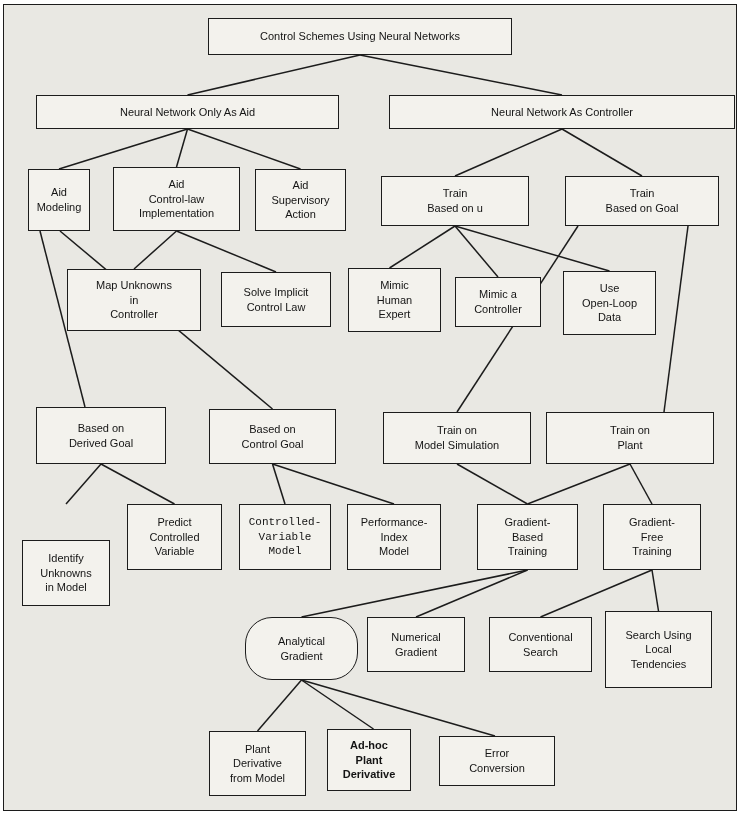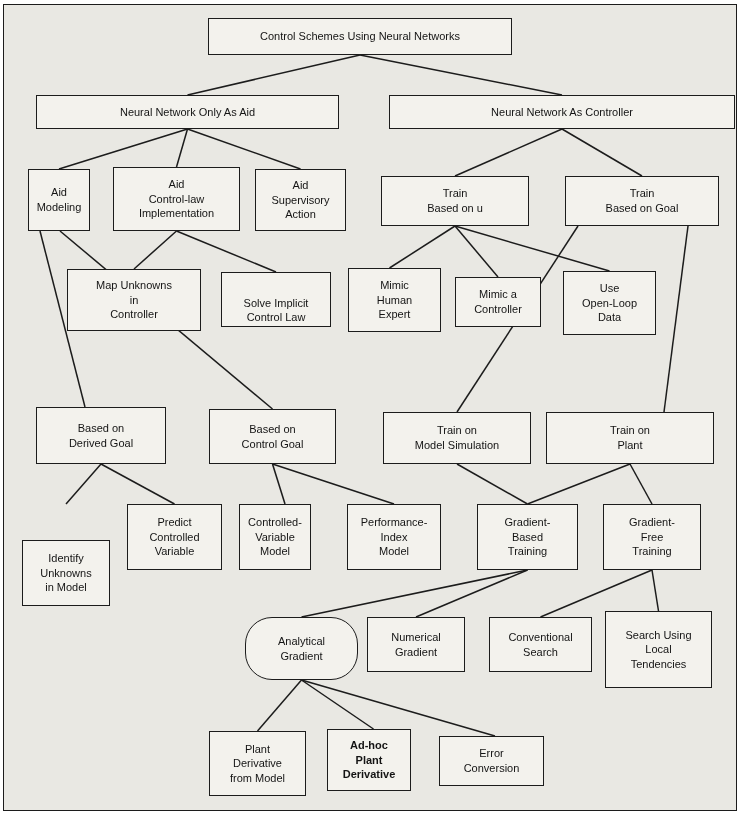--- a/index.html
+++ b/index.html
@@ -128,21 +128,21 @@
       </div>
       <div class="node" style="left: 565px; top: 176px; width: 154px; height: 50px;">
         <div class="node-line">Train</div>
         <div class="node-line">Based on Goal</div>
       </div>
       <div class="node" style="left: 67px; top: 269px; width: 134px; height: 62px;">
         <div class="node-line">Map Unknowns</div>
         <div class="node-line">in</div>
         <div class="node-line">Controller</div>
       </div>
-      <div class="node" style="left: 221px; top: 272px; width: 110px; height: 55px; justify-content: flex-end;">
+      <div class="node" style="left: 221px; top: 272px; width: 110px; height: 55px;">
         <div class="node-line">Solve Implicit</div>
         <div class="node-line">Control Law</div>
       </div>
       <div class="node" style="left: 348px; top: 268px; width: 93px; height: 64px;">
         <div class="node-line">Mimic</div>
         <div class="node-line">Human</div>
         <div class="node-line">Expert</div>
       </div>
       <div class="node" style="left: 455px; top: 277px; width: 86px; height: 50px;">
         <div class="node-line">Mimic a</div>
@@ -172,21 +172,21 @@
       <div class="node" style="left: 22px; top: 504px; width: 88px; height: 66px; margin-top: 36px;">
         <div class="node-line">Identify</div>
         <div class="node-line">Unknowns</div>
         <div class="node-line">in Model</div>
       </div>
       <div class="node" style="left: 127px; top: 504px; width: 95px; height: 66px;">
         <div class="node-line">Predict</div>
         <div class="node-line">Controlled</div>
         <div class="node-line">Variable</div>
       </div>
-      <div class="node" style="left: 239px; top: 504px; width: 72px; height: 66px;">
+      <div class="node" style="left: 239px; top: 504px; width: 92px; height: 66px; font-family: Liberation Mono, monospace;">
         <div class="node-line">Controlled-</div>
         <div class="node-line">Variable</div>
         <div class="node-line">Model</div>
       </div>
       <div class="node" style="left: 347px; top: 504px; width: 94px; height: 66px;">
         <div class="node-line">Performance-</div>
         <div class="node-line">Index</div>
         <div class="node-line">Model</div>
       </div>
       <div class="node" style="left: 477px; top: 504px; width: 101px; height: 66px;">
@@ -219,18 +219,18 @@
       <div class="node" style="left: 209px; top: 731px; width: 97px; height: 65px;">
         <div class="node-line">Plant</div>
         <div class="node-line">Derivative</div>
         <div class="node-line">from Model</div>
       </div>
       <div class="node" style="left: 327px; top: 729px; width: 84px; height: 62px; font-weight: bold;">
         <div class="node-line">Ad-hoc</div>
         <div class="node-line">Plant</div>
         <div class="node-line">Derivative</div>
       </div>
-      <div class="node" style="left: 439px; top: 736px; width: 105px; height: 50px;">
+      <div class="node" style="left: 439px; top: 736px; width: 116px; height: 50px;">
         <div class="node-line">Error</div>
         <div class="node-line">Conversion</div>
       </div>
     </div>
 </div>
 
 </body></html>

